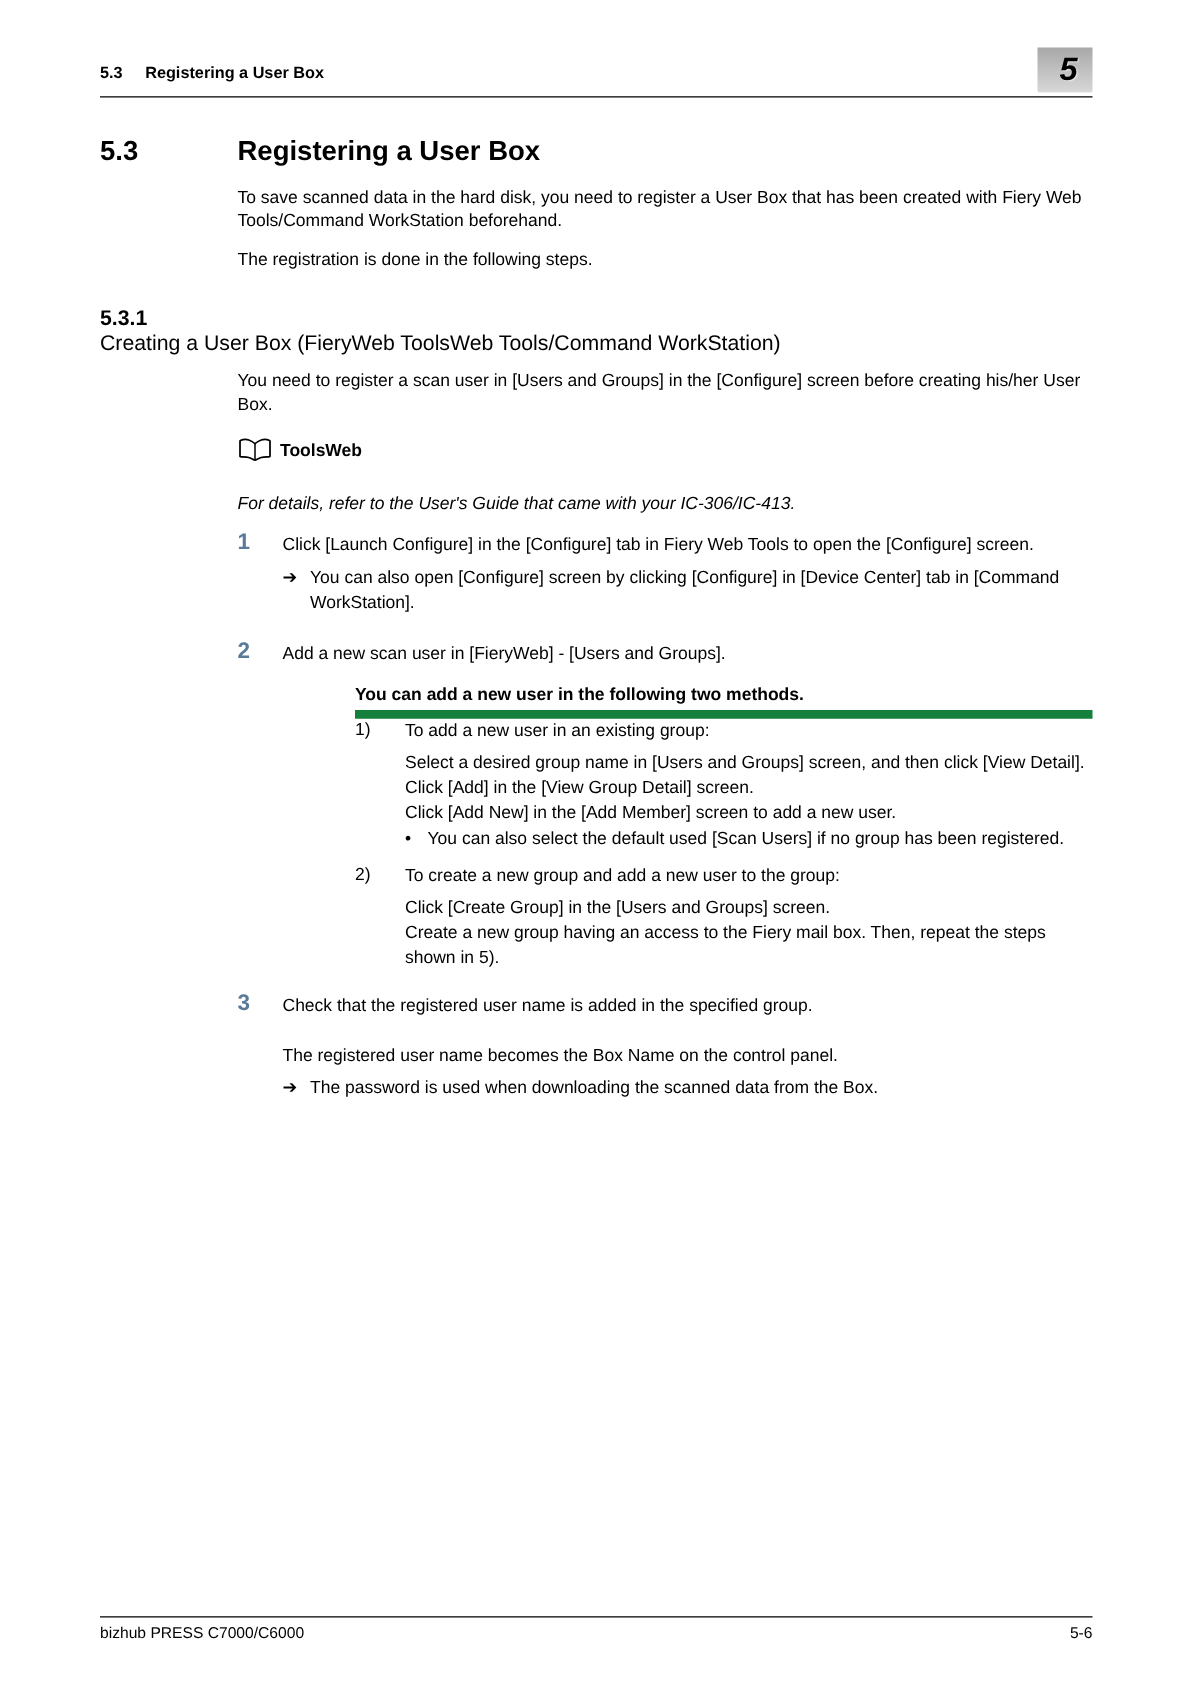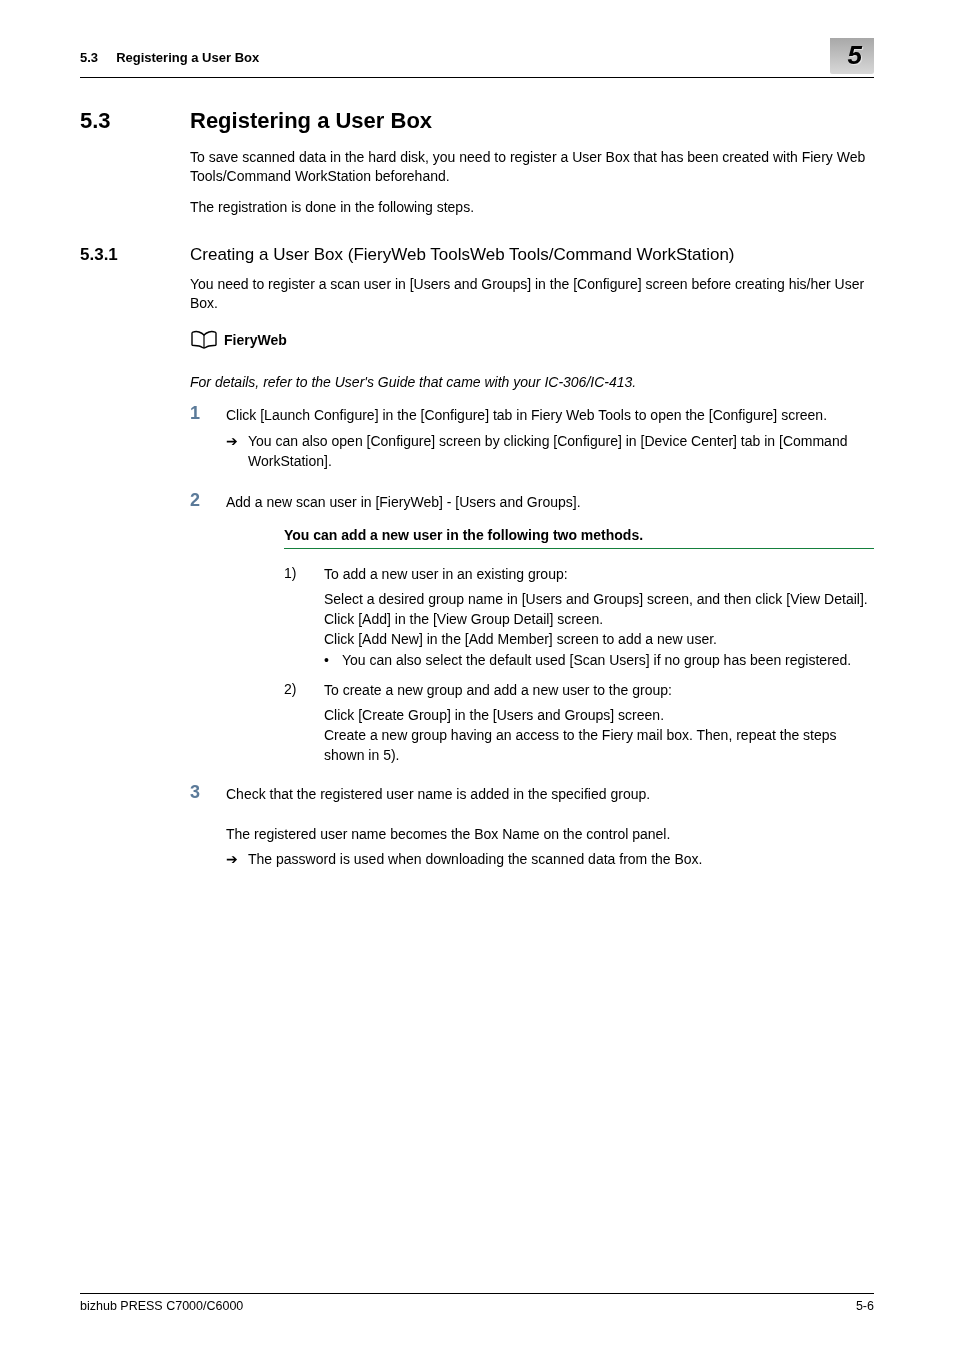--- a/index.html
+++ b/index.html
@@ -52,20 +52,21 @@
       flex-shrink: 0;
     }
     .section-title {
       font-size: 22px;
       font-weight: bold;
     }
     .subsection-row {
       display: flex;
       margin-top: 28px;
       margin-bottom: 10px;
+      flex-direction: column;
     }
     .subsection-number {
       font-size: 17px;
       font-weight: bold;
       width: 110px;
       flex-shrink: 0;
     }
     .subsection-title {
       font-size: 17px;
       font-weight: normal;
@@ -126,22 +127,22 @@
     .substep-text { flex: 1; }
     .methods-block {
       margin-left: 94px;
       margin-top: 10px;
       margin-bottom: 18px;
     }
     .methods-title {
       font-weight: bold;
       font-size: 14px;
       padding-bottom: 5px;
-      border-bottom: 1px solid #15803d;
-      margin-bottom: 16px;
+      border-bottom: 7px solid #15803d;
+      margin-bottom: 0;
     }
     .method-item { display: flex; margin-bottom: 10px; }
     .method-num { width: 40px; flex-shrink: 0; font-size: 14px; }
     .method-text { flex: 1; font-size: 14px; line-height: 1.4; }
     .method-sub { margin-top: 6px; }
     .method-bullet { display: flex; margin-top: 2px; }
     .method-bullet .bullet { width: 18px; flex-shrink: 0; }
     .steps-block .step-row { margin-bottom: 14px; }
     .footer {
       position: absolute;
@@ -188,21 +189,21 @@
   </div>
 
   <div class="body-indent">
     <p class="para">You need to register a scan user in  [Users and Groups] in the [Configure] screen before creating his/her User Box.</p>
 
     <div class="reference-row">
       <svg class="book-icon" width="28" height="20" viewBox="0 0 28 20">
         <path d="M2 3 C2 2, 6 1, 9 2 C12 3, 13 4, 14 5 C15 4, 16 3, 19 2 C22 1, 26 2, 26 3 L26 15 C26 16, 22 15, 19 16 C16 17, 15 18, 14 18 C13 18, 12 17, 9 16 C6 15, 2 16, 2 15 Z" fill="none" stroke="#000" stroke-width="1.4"></path>
         <path d="M14 5 L14 18" fill="none" stroke="#000" stroke-width="1.2"></path>
       </svg>
-      <span class="reference-label">FieryWeb</span>
+      <span class="reference-label">ToolsWeb</span>
     </div>
     <p class="reference-text">For details, refer to the User's Guide that came with your IC-306/IC-413.</p>
   </div>
 
   <div class="body-indent steps-block">
 
     <div class="step-row">
       <div class="step-num">1</div>
       <div class="step-content">
         <div>Click [Launch Configure] in the [Configure] tab in Fiery Web Tools to open the [Configure] screen.</div>

